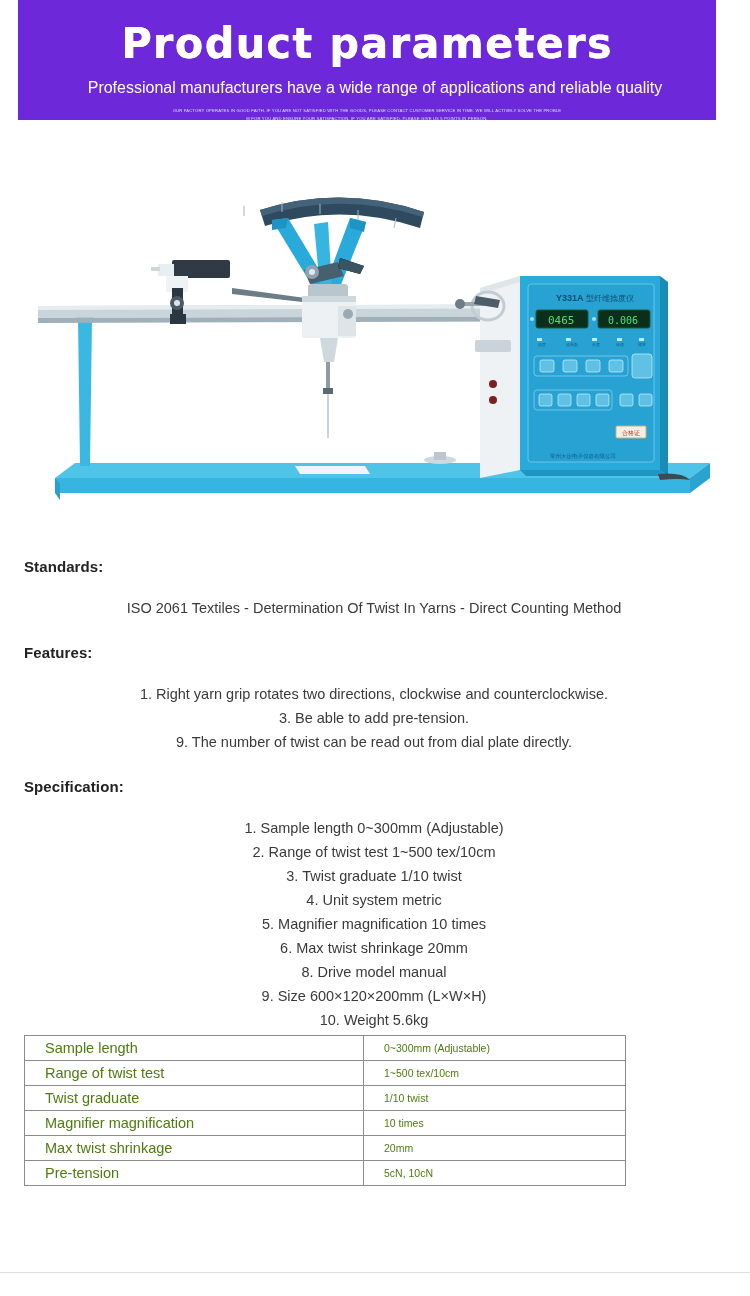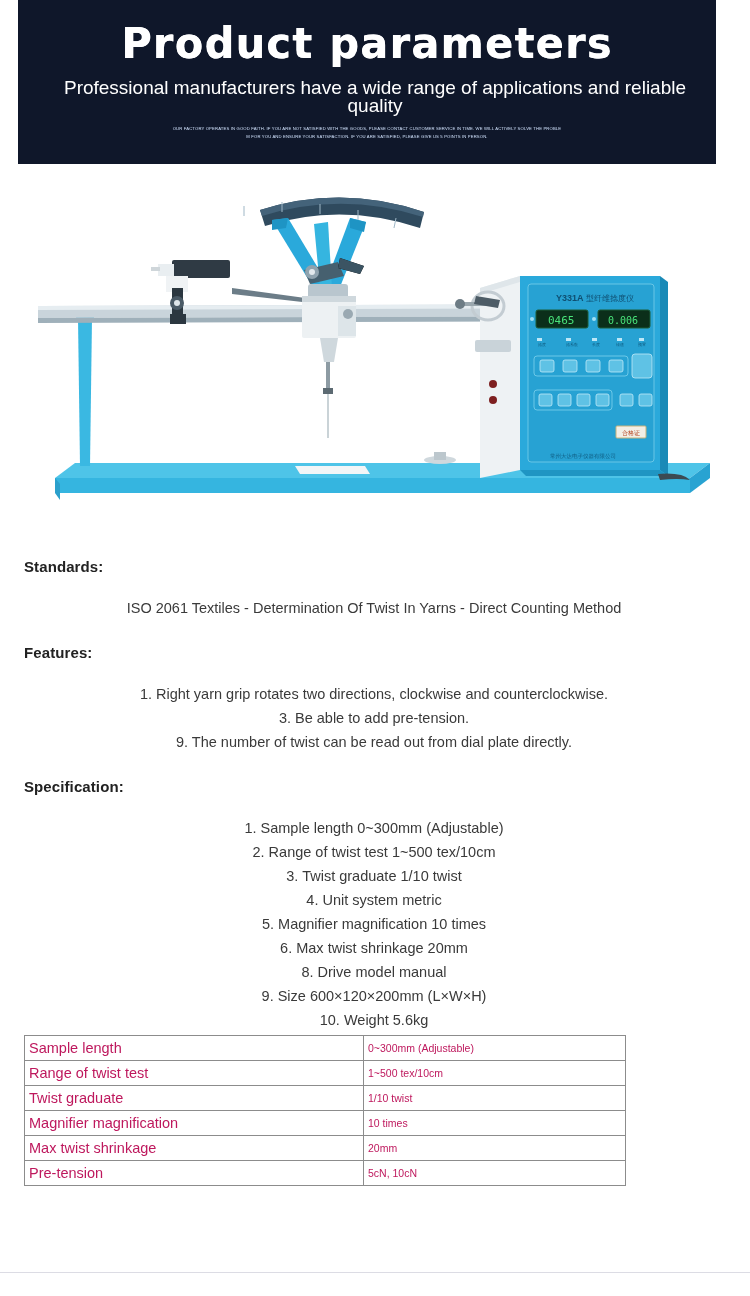--- a/index.html
+++ b/index.html
@@ -12,42 +12,42 @@
     position: relative;
     font-family: "Liberation Sans", sans-serif;
     color: #333333;
     overflow: hidden;
   }
 
   
   .banner {
     position: absolute;
     left: 18px; top: 0px;
-    width: 698px; height: 164px;
-    background: #0f172a;
+    width: 698px; height: 120px;
+    background: #6d28d9;
     text-align: center;
     overflow: hidden;
   }
   .banner-title {
     margin: 0;
     padding-top: 17px;
     color: #ffffff;
     font-family: "DejaVu Sans", sans-serif;
     font-size: 43px;
     font-weight: 700;
     letter-spacing: 1.5px;
     line-height: 52px;
     transform: scaleX(0.96);
     text-shadow: 0.5px 0 0 #fff;
   }
   .banner-sub {
     margin: 0;
     padding-top: 10px;
     color: #ffffff;
-    font-size: 19px;
+    font-size: 16px;
     font-weight: 400;
     line-height: 18px;
     padding-left: 16px;
   }
   .banner-fine {
     margin: 0 auto;
     padding-top: 10px;
     width: 400px;
     color: #cfe0fb;
     font-size: 4.2px;
@@ -90,23 +90,23 @@
   
   .spec-table {
     border-collapse: collapse;
     width: 601px;
     margin-top: 3px;
     table-layout: fixed;
   }
   .spec-table td {
     border: 1px solid #8c8c8c;
     height: 25px;
-    padding: 0 4px;
+    padding: 0 20px;
     vertical-align: middle;
-    color: #be185d;
+    color: #4d7c0f;
   }
   .spec-table td.c-key {
     width: 339px;
     font-size: 14.5px;
     line-height: 17px;
   }
   .spec-table td.c-val {
     width: 262px;
     font-size: 10.5px;
     line-height: 14px;

